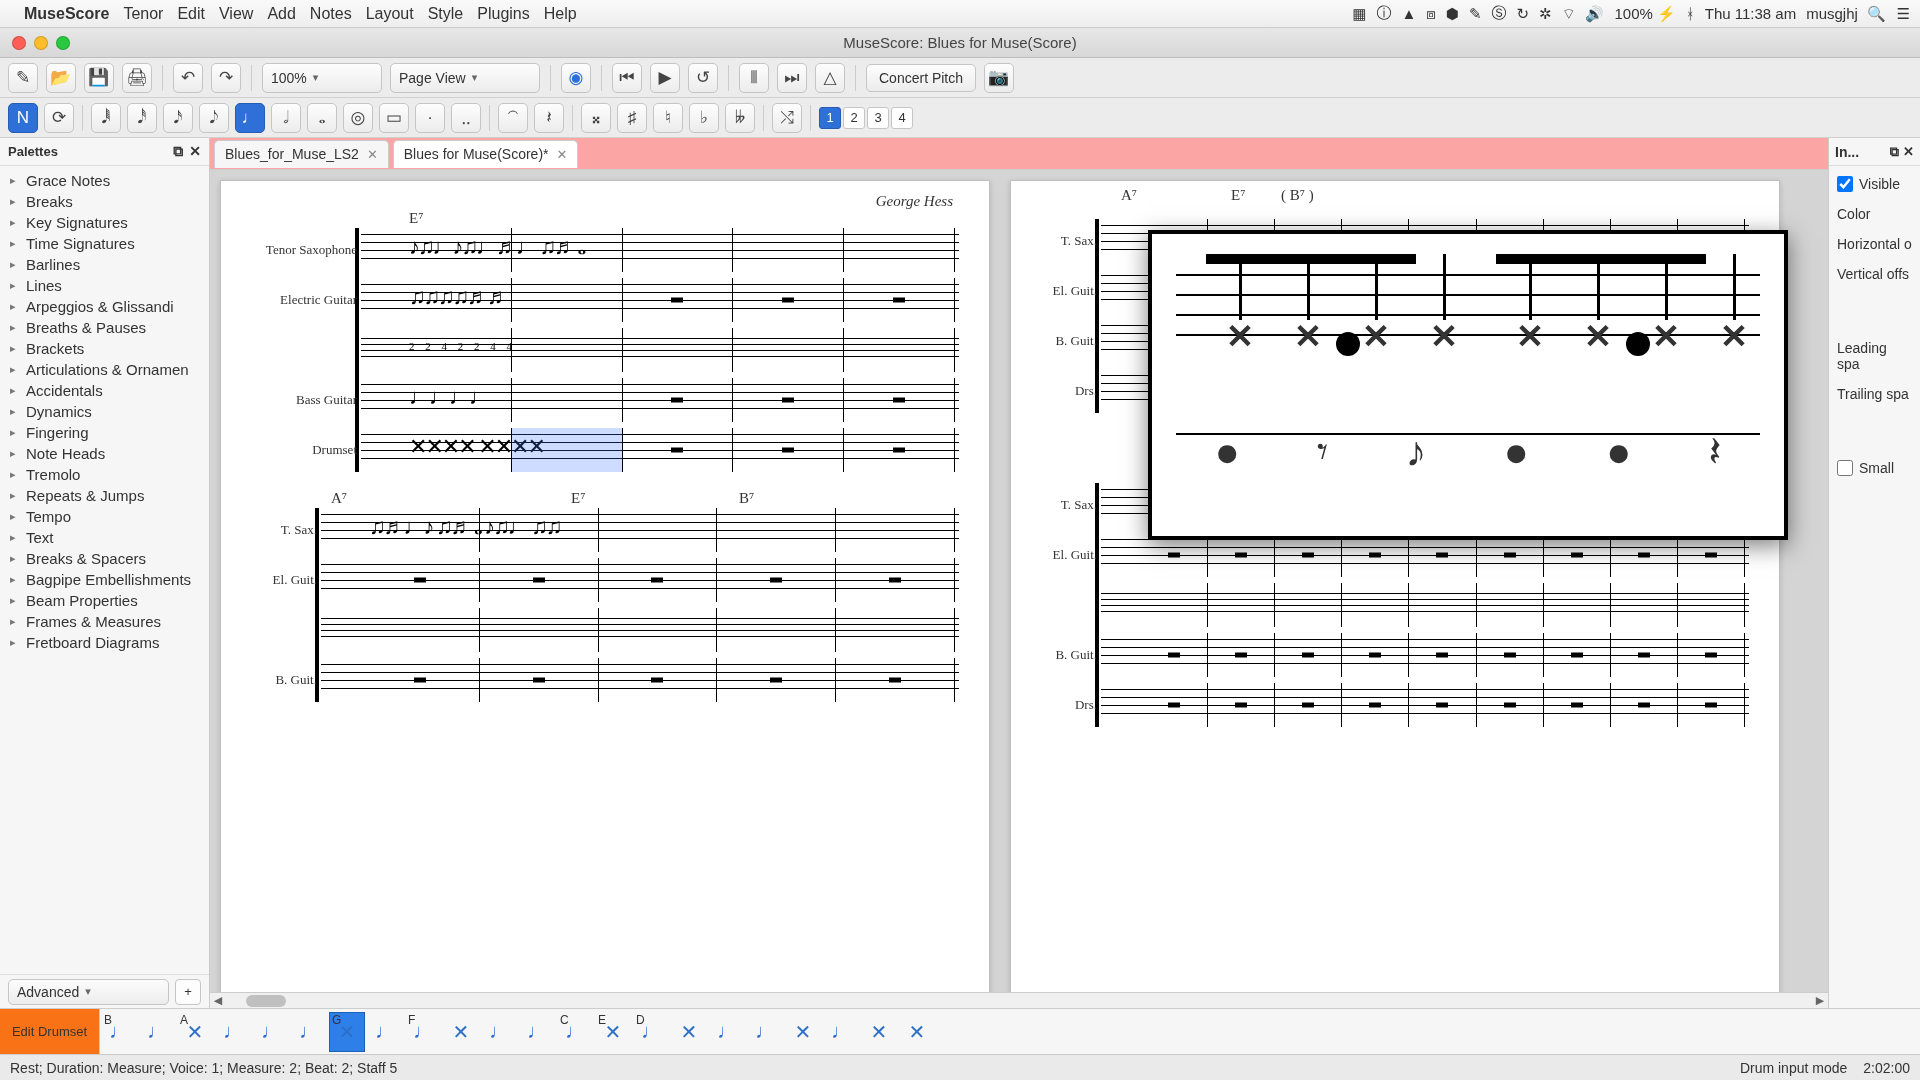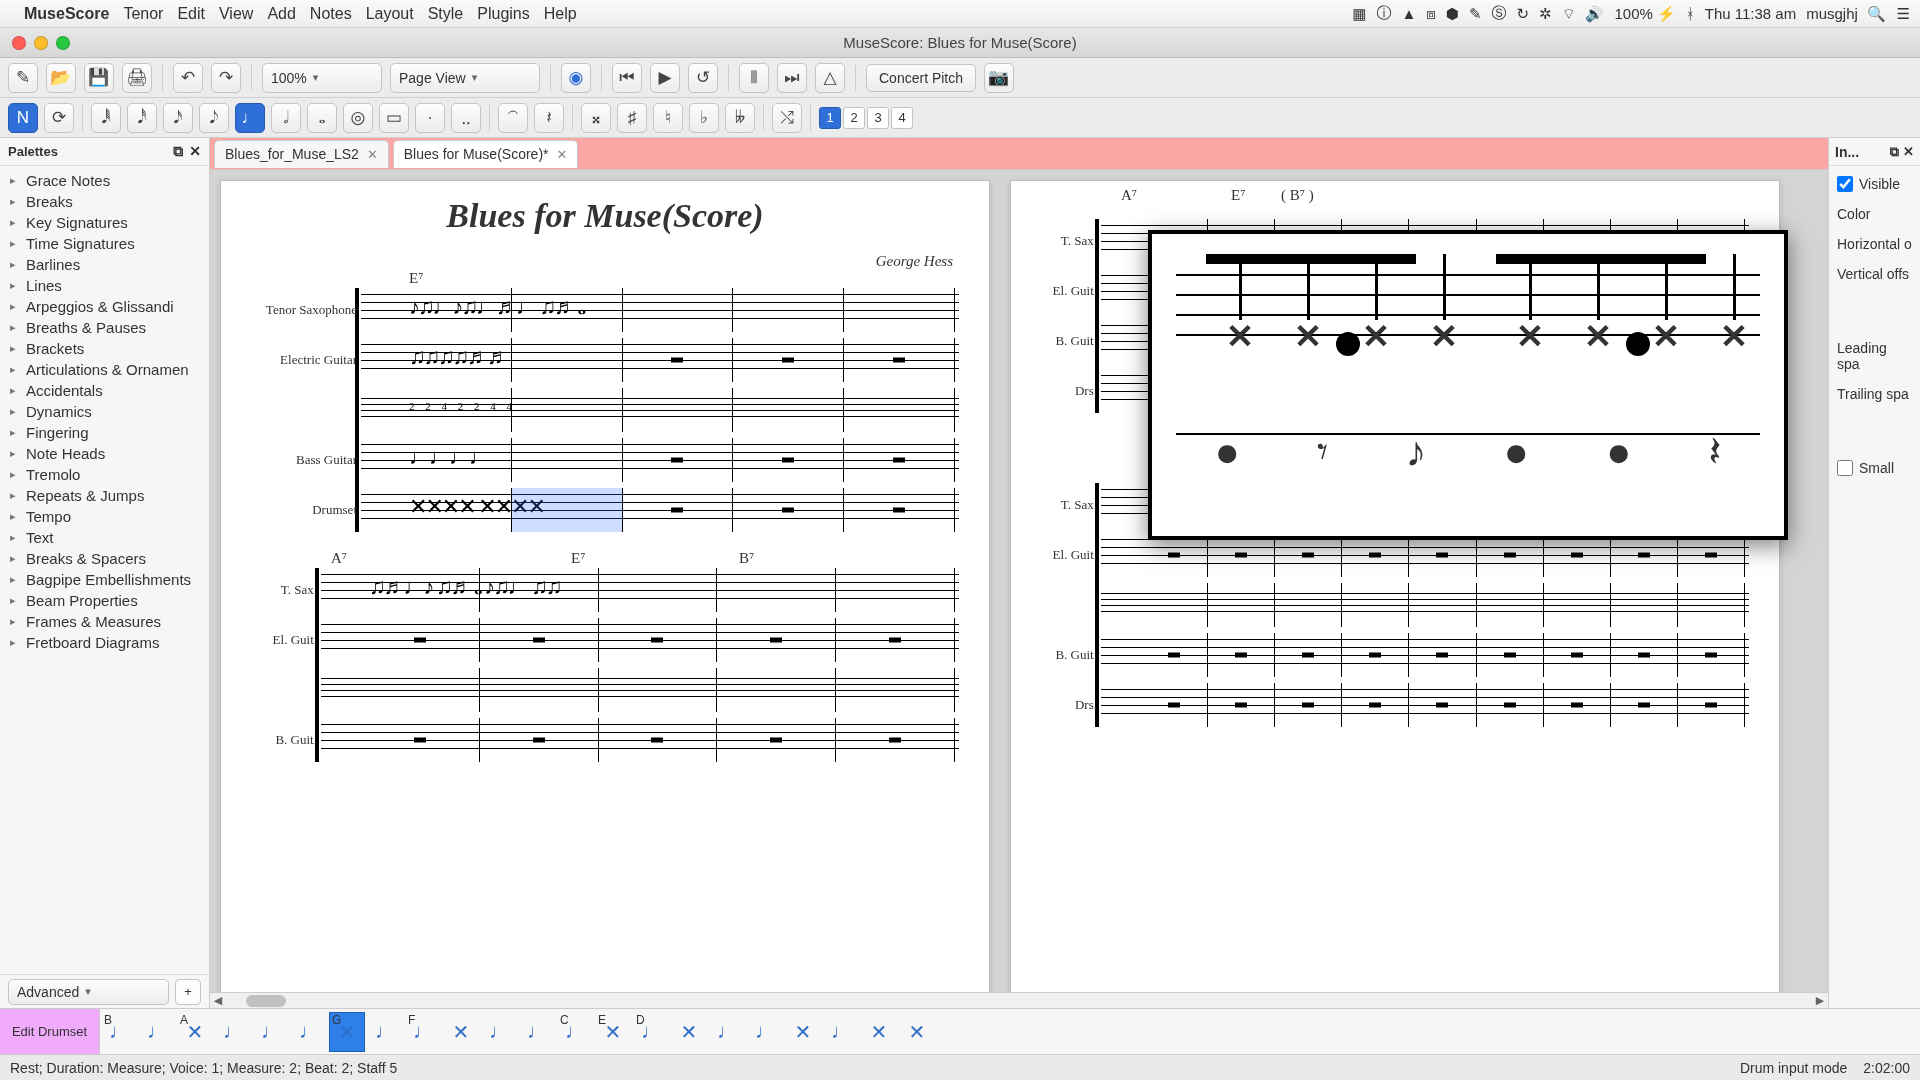--- a/index.html
+++ b/index.html
@@ -50,21 +50,21 @@
 .tab { height: 28px; background: #f6f6f6; border: 1px solid #ccc; border-bottom: none; border-radius: 5px 5px 0 0; padding: 0 10px; display: flex; align-items: center; gap: 8px; margin-right: 4px; font-size: 14px; }
 .tab.active { background: #fff; }
 .tab .close { font-size: 13px; color: #888; }
 
 .scorearea { flex: 1; position: relative; overflow: hidden; }
 .page { position: absolute; background: #fff; border: 1px solid #bfbfbf; box-shadow: 0 2px 6px rgba(0,0,0,.15); }
 .page.left { left: 10px; top: 10px; width: 770px; height: 820px; }
 .page.right { left: 800px; top: 10px; width: 770px; height: 820px; padding-top: 20px; }
 
 .score-title { text-align: center; font-family: Georgia, serif; font-style: italic; font-weight: 700; font-size: 34px; margin-top: 16px; }
-.score-composer { text-align: right; padding-right: 36px; font-family: Georgia, serif; font-style: italic; font-size: 15px; margin-top: 18px; }
+.score-composer { text-align: right; padding-right: 36px; font-family: Georgia, serif; font-style: italic; font-size: 15px; margin-top: 12px; }
 
 .system { margin: 18px 30px 0 30px; position: relative; }
 .system .bracket { position: absolute; left: -6px; top: 0; bottom: 0; width: 4px; background: #000; }
 .staff { height: 44px; position: relative; margin-bottom: 6px; display: flex; align-items: center; }
 .staff .lines { position: absolute; left: 0; right: 0; top: 50%; transform: translateY(-50%); height: 32px; background: repeating-linear-gradient(to bottom, #000 0, #000 1px, transparent 1px, transparent 8px); }
 .staff .label { position: absolute; left: -100px; width: 96px; text-align: right; font-family: Georgia, serif; font-size: 13px; top: 50%; transform: translateY(-50%); }
 .staff .measures { position: absolute; left: 40px; right: 4px; top: 0; bottom: 0; display: flex; }
 .staff .measures .m { flex: 1; border-right: 1px solid #000; position: relative; }
 .staff .measures .m.rest::after { content: ""; position: absolute; left: 50%; top: 50%; transform: translate(-50%,-50%); width: 12px; height: 5px; background: #000; }
 .staff .chord { position: absolute; top: -18px; left: 48px; font-family: Georgia, serif; font-size: 15px; }
@@ -82,21 +82,21 @@
 .zoombox .voice2 { position: absolute; left: 0; right: 0; bottom: 8px; display: flex; justify-content: space-around; font-size: 42px; }
 
 .inspector { width: 92px; background: #f6f6f6; border-left: 1px solid #ccc; display: flex; flex-direction: column; }
 .inspector-header { height: 28px; display: flex; align-items: center; padding: 0 6px; font-weight: 600; border-bottom: 1px solid #ddd; gap: 4px; font-size: 14px; }
 .inspector-header .icons { margin-left: auto; display: flex; gap: 4px; font-size: 13px; }
 .insp-body { padding: 10px 8px; display: flex; flex-direction: column; gap: 14px; font-size: 14px; }
 .insp-row { display: flex; align-items: center; gap: 6px; }
 .insp-row input[type=checkbox] { width: 16px; height: 16px; }
 
 .drumbar { height: 46px; background: #f6f6f6; border-top: 1px solid #ccc; display: flex; align-items: center; }
-.drumbar .editbtn { width: 100px; height: 100%; border-right: 1px solid #ccc; display: flex; align-items: center; justify-content: center; font-size: 13px; background: #f0abfc; }
+.drumbar .editbtn { width: 100px; height: 100%; border-right: 1px solid #ccc; display: flex; align-items: center; justify-content: center; font-size: 13px; background: #f97316; }
 .drumbar .slots { flex: 1; height: 100%; display: flex; align-items: center; overflow: hidden; }
 .drumbar .slot { width: 36px; height: 40px; border: 1px solid transparent; margin: 0 1px; display: flex; flex-direction: column; align-items: center; justify-content: center; font-size: 11px; position: relative; }
 .drumbar .slot .letter { position: absolute; top: 0; left: 2px; font-size: 12px; }
 .drumbar .slot.sel { background: #2e7fe8; border-color: #1b5fb8; }
 .drumbar .slot .note { font-size: 20px; color: #2d6fc8; }
 
 .statusbar { height: 26px; background: #eaeaea; border-top: 1px solid #ccc; display: flex; align-items: center; padding: 0 10px; font-size: 14px; }
 .statusbar .spacer { flex: 1; }
 
 .hscroll { position: absolute; bottom: 0; left: 0; right: 0; height: 16px; background: #f0f0f0; border-top: 1px solid #ccc; display: flex; align-items: center; }
@@ -265,21 +265,20 @@
       </div>
       <div class="tab active">
         <span>Blues for Muse(Score)*</span>
         <span class="close">✕</span>
       </div>
     </div>
 
     <div class="scorearea">
 
       <div class="page left">
-        <div class="score-title">Blues for Muse(Score)</div>
         <div class="score-composer">George Hess</div>
 
         <div class="system" style="margin-left:140px;">
           <div class="bracket"></div>
           <div class="staff">
             <div class="label">Tenor Saxophone</div>
             <div class="chord">E⁷</div>
             <div class="lines"></div>
             <div class="notes">♪♫♩♪♫♩♬♩ ♫♬ 𝅝</div>
             <div class="measures">

